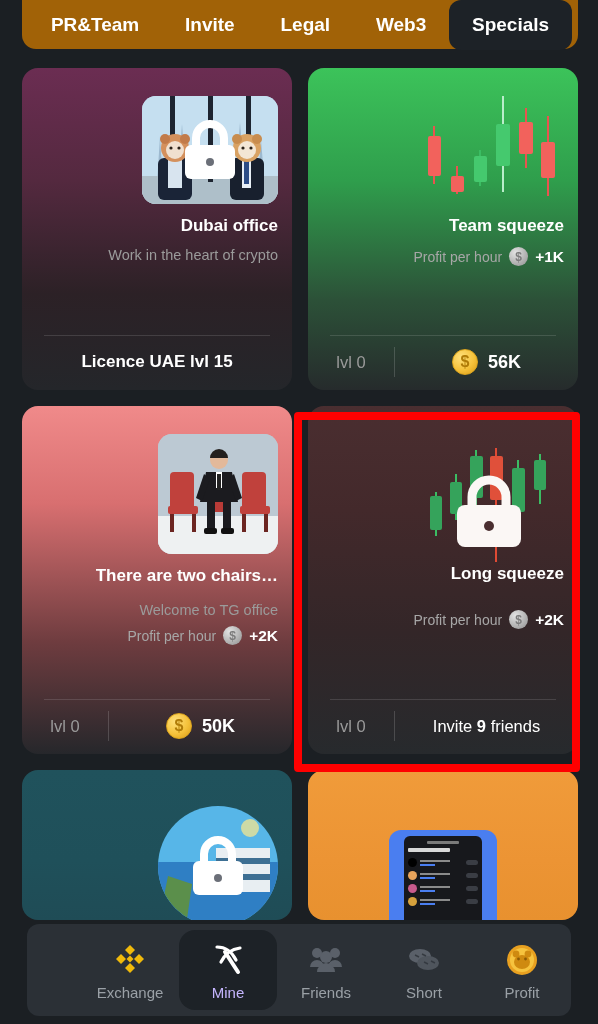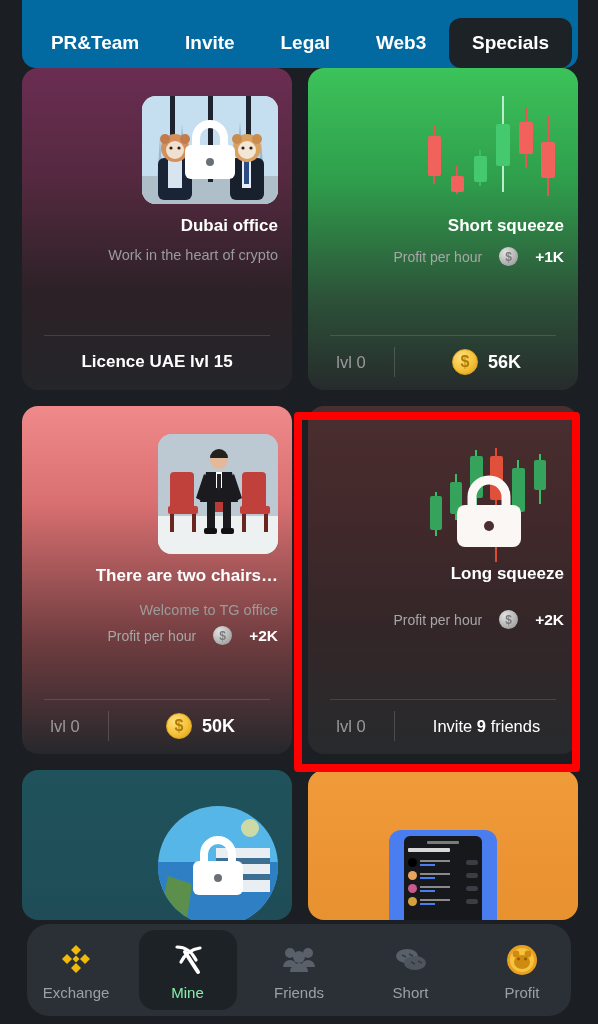--- a/index.html
+++ b/index.html
@@ -6,24 +6,24 @@
   html, body {
     width: 598px; height: 1024px;
     background: #1b1f23;
     font-family: "Liberation Sans", sans-serif;
     overflow: hidden;
   }
   #app { position: relative; width: 598px; height: 1024px; background: #1b1f23; }
 
   
   .tabbar {
-    position: absolute; left: 22px; top: 0; width: 556px; height: 68px;
-    background: #0369a1;
+    position: absolute; left: 22px; top: 0; width: 556px; height: 49px;
+    background: #a16207;
     border-radius: 0 0 14px 14px;
-    display: flex; align-items: flex-end; justify-content: space-between;
+    display: flex; align-items: center; justify-content: space-between;
     padding: 0 6px;
   }
   .tab {
     flex: 1 1 auto; text-align: center;
     color: #ffffff; font-size: 19px; font-weight: bold;
     padding: 14px 4px; border-radius: 12px;
     white-space: nowrap;
   }
   .tab.active { background: #1d2227; }
 
@@ -60,21 +60,21 @@
   .thumb.big { width: 136px; height: 108px; }
 
   .card-title {
     margin-top: 12px; color: #ffffff; font-size: 17px; font-weight: bold;
     text-align: center; white-space: nowrap; overflow: hidden;
   }
   .card-sub {
     margin-top: 11px; color: #9b9b9b; font-size: 14.5px; text-align: center;
   }
   .pph {
-    margin-top: 11px; display: flex; align-items: center; gap: 17px;
+    margin-top: 11px; display: flex; align-items: center; gap: 7px;
     font-size: 14px; color: #a7a7a7;
   }
   .pph .val { color: #ffffff; font-weight: bold; font-size: 15.5px; }
 
   .divider {
     position: absolute; left: 22px; right: 22px; bottom: 54px;
     height: 1px; background: rgba(255,255,255,0.13);
   }
   .footer {
     position: absolute; left: 0; right: 0; bottom: 8px;
@@ -127,31 +127,31 @@
     position: absolute;
     border: 8px solid #ff0000;
     border-radius: 4px;
     pointer-events: none;
     z-index: 40;
   }
 
   
   .bottomnav {
     position: absolute; left: 27px; bottom: 8px; width: 544px; height: 92px;
-    background: #2b3036; border-radius: 22px;
-    display: flex; align-items: center; justify-content: space-between;
+    background: #2b3036; border-radius: 12px;
+    display: flex; align-items: center; justify-content: flex-end;
     z-index: 50;
   }
   .navitem {
     width: 98px; height: 80px; border-radius: 16px;
     display: flex; flex-direction: column; align-items: center; justify-content: center; gap: 4px;
   }
   .navitem.active { background: #1d2227; }
   .navitem .nlabel { font-size: 15px; color: #9aa0a6; }
-  .navitem.active .nlabel { color: #86efac; }
+  .navitem.active .nlabel { color: #c4b5fd; }
   .nicon { width: 40px; height: 40px; display: flex; align-items: center; justify-content: center; }
 
   .phone-shot {
     position: absolute; left: 50%; transform: translateX(-50%);
     bottom: -30px; width: 108px; height: 120px;
     background: #4a7ef0; border-radius: 12px 12px 0 0;
   }
   .phone-inner {
     position: absolute; left: 50%; transform: translateX(-50%); top: 6px;
     width: 78px; height: 120px; background: #17181c; border-radius: 6px;
@@ -250,21 +250,21 @@
             <rect x="60" y="62" width="13" height="26" rx="2" fill="#45c96e"></rect>
             <line x1="89" y1="2" x2="89" y2="98" stroke="#b9edcb"></line>
             <rect x="82" y="30" width="14" height="42" rx="2" fill="#45c96e"></rect>
             <line x1="112" y1="14" x2="112" y2="74" stroke="#e8544f"></line>
             <rect x="105" y="28" width="14" height="32" rx="2" fill="#f2625c"></rect>
             <line x1="134" y1="22" x2="134" y2="102" stroke="#e8544f"></line>
             <rect x="127" y="48" width="14" height="36" rx="2" fill="#f2625c"></rect>
           </g>
         </svg>
       </div>
-      <div class="card-title">Short squeeze</div>
+      <div class="card-title">Team squeeze</div>
       <div class="pph">
         <span>Profit per hour</span>
         <span class="coin silver">$</span>
         <span class="val">+1K</span>
       </div>
       <div class="divider"></div>
       <div class="footer">
         <div class="lvl">lvl 0</div>
         <div class="sep"></div>
         <div class="right">

